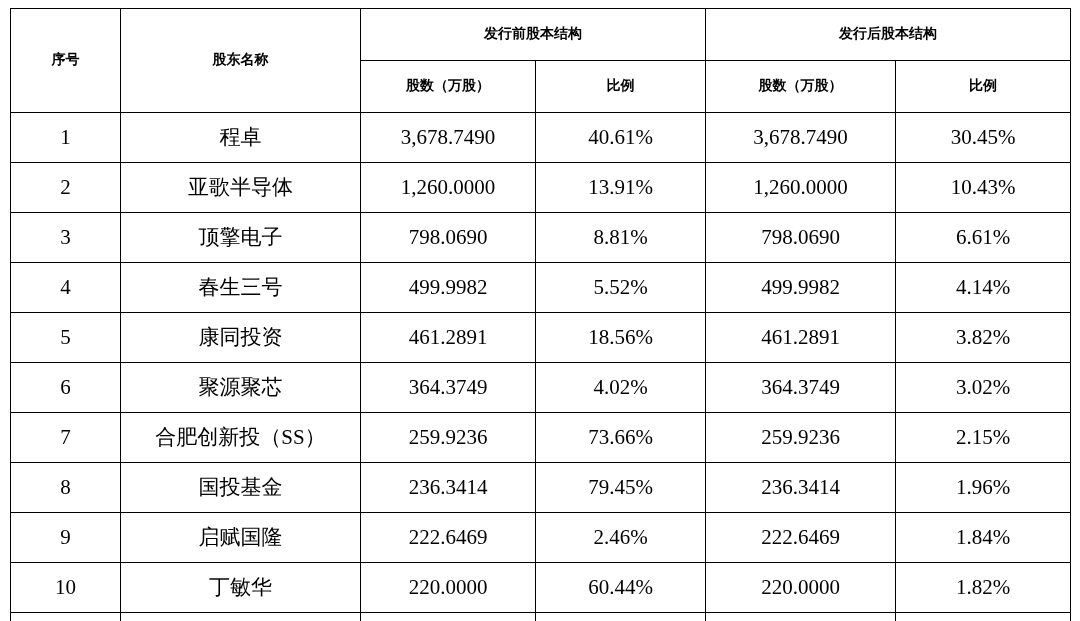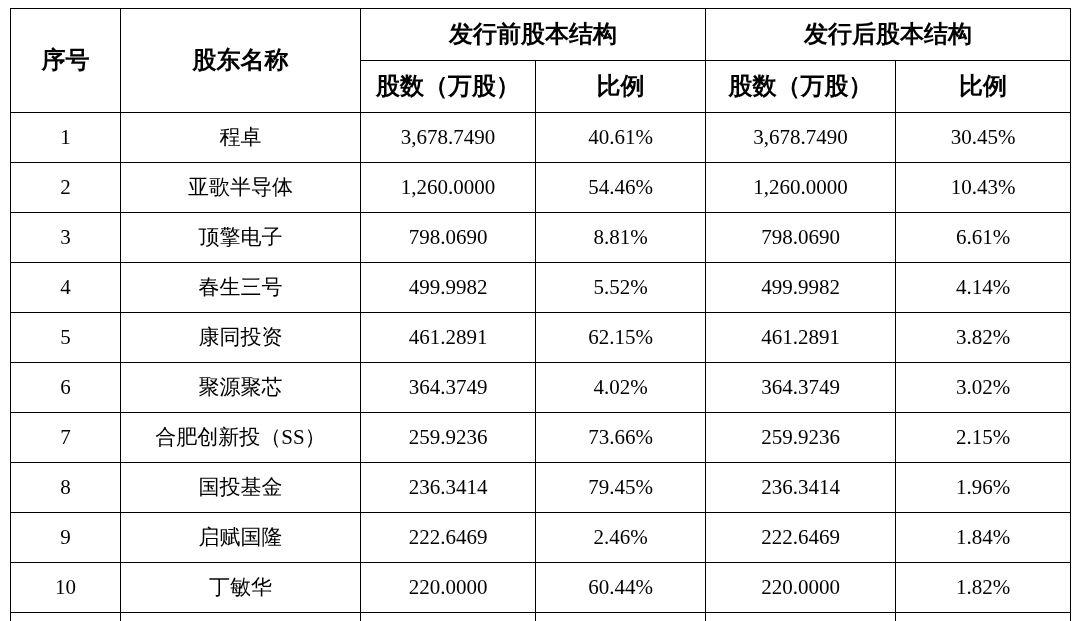--- a/index.html
+++ b/index.html
@@ -33,21 +33,21 @@
     padding: 0;
     text-align: center;
     vertical-align: middle;
     font-weight: normal;
     font-size: 21px;
     line-height: 1.2;
     height: 48px;
   }
   table.share-table thead th {
     font-weight: bold;
-    font-size: 24px;
+    font-size: 14px;
   }
   .col-seq   { width: 110px; }
   .col-name  { width: 240px; }
   .col-num1  { width: 175px; }
   .col-pct1  { width: 170px; }
   .col-num2  { width: 190px; }
   .col-pct2  { width: 175px; }
 
   .hdr-top { height: 52px; }
   .hdr-sub { height: 52px; }
@@ -107,21 +107,21 @@
         <td class="name">程卓</td>
         <td class="num">3,678.7490</td>
         <td class="pct">40.61%</td>
         <td class="num">3,678.7490</td>
         <td class="pct">30.45%</td>
       </tr>
       <tr>
         <td class="seq">2</td>
         <td class="name">亚歌半导体</td>
         <td class="num">1,260.0000</td>
-        <td class="pct">54.46%</td>
+        <td class="pct">13.91%</td>
         <td class="num">1,260.0000</td>
         <td class="pct">10.43%</td>
       </tr>
       <tr>
         <td class="seq">3</td>
         <td class="name">顶擎电子</td>
         <td class="num">798.0690</td>
         <td class="pct">8.81%</td>
         <td class="num">798.0690</td>
         <td class="pct">6.61%</td>
@@ -131,21 +131,21 @@
         <td class="name">春生三号</td>
         <td class="num">499.9982</td>
         <td class="pct">5.52%</td>
         <td class="num">499.9982</td>
         <td class="pct">4.14%</td>
       </tr>
       <tr>
         <td class="seq">5</td>
         <td class="name">康同投资</td>
         <td class="num">461.2891</td>
-        <td class="pct">62.15%</td>
+        <td class="pct">18.56%</td>
         <td class="num">461.2891</td>
         <td class="pct">3.82%</td>
       </tr>
       <tr>
         <td class="seq">6</td>
         <td class="name">聚源聚芯</td>
         <td class="num">364.3749</td>
         <td class="pct">4.02%</td>
         <td class="num">364.3749</td>
         <td class="pct">3.02%</td>

